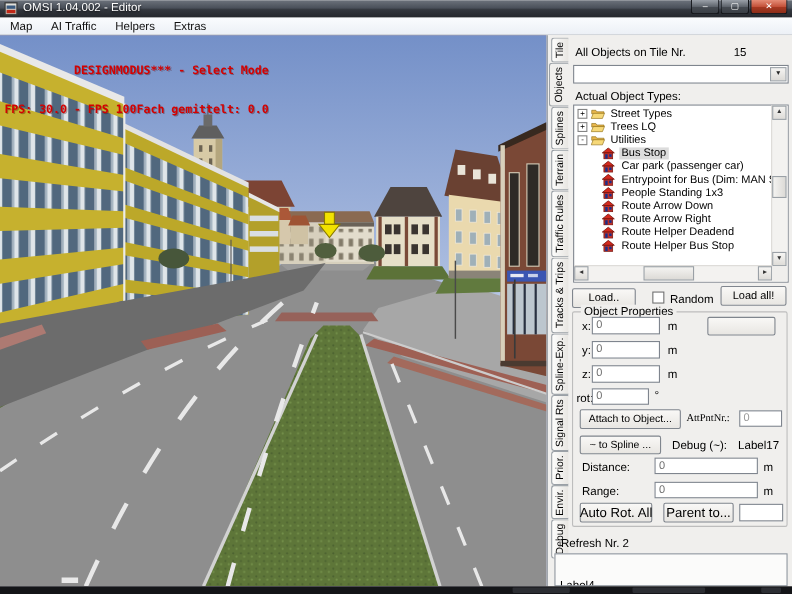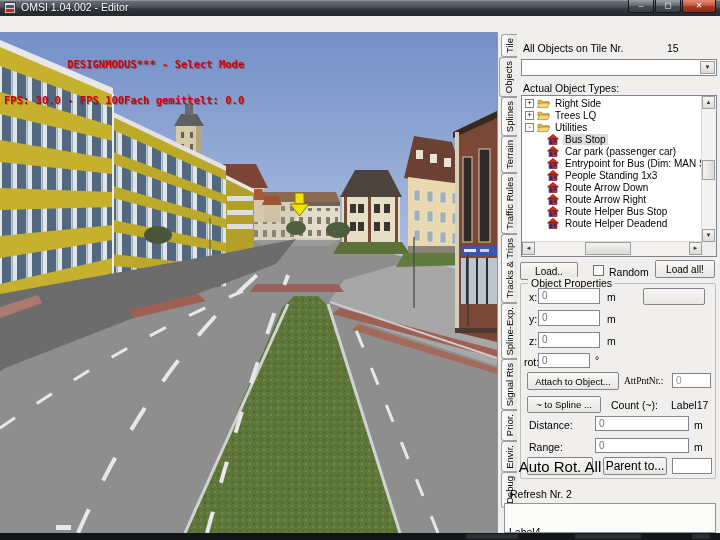--- a/index.html
+++ b/index.html
@@ -101,20 +101,26 @@
         <b></b>
       </div>
     <span class="title-text">OMSI 1.04.002 - Editor</span>
     <div class="winbtns">
       <div class="wbtn">–</div>
       <div class="wbtn">▢</div>
       <div class="wbtn close">✕</div>
     </div>
   </div>
 
+  <div class="menubar">
+    <span class="menu-item">Map</span>
+    <span class="menu-item">AI Traffic</span>
+    <span class="menu-item">Helpers</span>
+    <span class="menu-item">Extras</span>
+  </div>
 
   <div class="viewport">
     <svg width="497" height="501" viewBox="0 0 497 501">
       <defs>
         <linearGradient id="sky" x1="0" y1="0" x2="0" y2="1">
           <stop offset="0" stop-color="#7490c8"></stop>
             <stop offset="0.75" stop-color="#a9bbdf"></stop>
           <stop offset="1" stop-color="#ccd7ed"></stop>
         </linearGradient>
         <pattern id="glassA" width="15" height="40" patternUnits="userSpaceOnUse">
@@ -354,21 +360,21 @@
       <span class="lbl" style="left:6px;top:50px">Actual Object Types:</span>
 
       <div class="tree">
         <div class="tree-inner">
           <div class="trow">
             <span class="texp">+</span>
             <span class="tico"><svg viewBox="0 0 14 11" width="13" height="11">
                   <path d="M1 2 h4 l1 1.5 h7 v2 h-12 z" fill="#e8b64c" stroke="#8a6a10" stroke-width="0.6"></path>
                   <path d="M2.5 5 h11 l-2 5 h-11 z" fill="#f6d878" stroke="#8a6a10" stroke-width="0.6"></path>
                 </svg></span>
-            <span class="tlbl">Right Side</span>
+            <span class="tlbl">Street Types</span>
           </div>
           <div class="trow">
             <span class="texp">+</span>
             <span class="tico"><svg viewBox="0 0 14 11" width="13" height="11">
                   <path d="M1 2 h4 l1 1.5 h7 v2 h-12 z" fill="#e8b64c" stroke="#8a6a10" stroke-width="0.6"></path>
                   <path d="M2.5 5 h11 l-2 5 h-11 z" fill="#f6d878" stroke="#8a6a10" stroke-width="0.6"></path>
                 </svg></span>
             <span class="tlbl">Trees LQ</span>
           </div>
           <div class="trow">
@@ -433,30 +439,30 @@
                 </svg></span>
             <span class="tlbl">Route Arrow Right</span>
           </div>
           <div class="trow child">
             <span class="tico"><svg viewBox="0 0 12 11" width="12" height="11">
                   <polygon points="0.5,5 6,0.5 11.5,5" fill="#d42a1e" stroke="#701008" stroke-width="0.7"></polygon>
                   <rect x="2" y="5" width="8" height="5.5" fill="#c03028" stroke="#701008" stroke-width="0.6"></rect>
                   <rect x="3.2" y="6.2" width="2.2" height="4" fill="#1a2f8a"></rect>
                   <rect x="6.8" y="6.2" width="2.2" height="2.4" fill="#1a2f8a"></rect>
                 </svg></span>
+            <span class="tlbl">Route Helper Deadend</span>
+          </div>
+          <div class="trow child">
+            <span class="tico"><svg viewBox="0 0 12 11" width="12" height="11">
+                  <polygon points="0.5,5 6,0.5 11.5,5" fill="#d42a1e" stroke="#701008" stroke-width="0.7"></polygon>
+                  <rect x="2" y="5" width="8" height="5.5" fill="#c03028" stroke="#701008" stroke-width="0.6"></rect>
+                  <rect x="3.2" y="6.2" width="2.2" height="4" fill="#1a2f8a"></rect>
+                  <rect x="6.8" y="6.2" width="2.2" height="2.4" fill="#1a2f8a"></rect>
+                </svg></span>
             <span class="tlbl">Route Helper Bus Stop</span>
-          </div>
-          <div class="trow child">
-            <span class="tico"><svg viewBox="0 0 12 11" width="12" height="11">
-                  <polygon points="0.5,5 6,0.5 11.5,5" fill="#d42a1e" stroke="#701008" stroke-width="0.7"></polygon>
-                  <rect x="2" y="5" width="8" height="5.5" fill="#c03028" stroke="#701008" stroke-width="0.6"></rect>
-                  <rect x="3.2" y="6.2" width="2.2" height="4" fill="#1a2f8a"></rect>
-                  <rect x="6.8" y="6.2" width="2.2" height="2.4" fill="#1a2f8a"></rect>
-                </svg></span>
-            <span class="tlbl">Route Helper Deadend</span>
           </div>
         </div>
         <div class="vscroll">
           <div class="sb-btn" style="left:0;top:0;width:13px;height:13px;">▲</div>
           <div class="vthumb"></div>
           <div class="sb-btn" style="left:0;bottom:0;width:13px;height:13px;">▼</div>
         </div>
         <div class="hscroll">
           <div class="sb-btn" style="left:0;top:0;width:13px;height:13px;">◄</div>
           <div class="hthumb"></div>
@@ -488,32 +494,32 @@
 
         <span class="lbl" style="left:3px;top:72px;">rot:</span>
         <div class="field" style="left:17px;top:69px;width:52px;height:15px;">0</div>
         <span class="lbl" style="left:74px;top:70px;">°</span>
 
         <div class="btn" style="left:6px;top:88px;width:92px;height:18px;font-size:9.5px;">Attach to Object...</div>
         <span class="lbl" style="left:103px;top:92px;font-size:9.5px;font-family:Liberation Serif, serif;">AttPntNr.:</span>
         <div class="field" style="left:151px;top:89px;width:39px;height:15px;color:#9a9a9a;">0</div>
 
         <div class="btn" style="left:6px;top:112px;width:74px;height:17px;font-size:9.5px;">~ to Spline ...</div>
-        <span class="lbl" style="left:90px;top:115px;">Count (~):</span>
+        <span class="lbl" style="left:90px;top:115px;">Debug (~):</span>
         <span class="lbl" style="left:150px;top:115px;">Label17</span>
 
         <span class="lbl" style="left:8px;top:135px;">Distance:</span>
         <div class="field" style="left:74px;top:132px;width:94px;height:15px;">0</div>
         <span class="lbl" style="left:173px;top:135px;">m</span>
 
         <span class="lbl" style="left:8px;top:157px;">Range:</span>
         <div class="field" style="left:74px;top:154px;width:94px;height:15px;">0</div>
         <span class="lbl" style="left:173px;top:157px;">m</span>
 
-        <div class="btn" style="left:6px;top:173px;width:66px;height:18px;font-size:15px;">Auto Rot. All</div>
+        <div class="btn" style="left:6px;top:173px;width:66px;height:18px;font-size:12px;">Auto Rot. All</div>
         <div class="btn" style="left:82px;top:173px;width:64px;height:18px;font-size:12px;">Parent to...</div>
         <div class="field" style="left:151px;top:174px;width:40px;height:16px;"></div>
       </div>
     </div>
 
     <span class="lbl" style="left:12px;top:456px;">Refresh Nr. 2</span>
     <div class="whitebox">
       <span class="lbl" style="left:4px;top:22px;">Label4</span>
     </div>
   </div>

